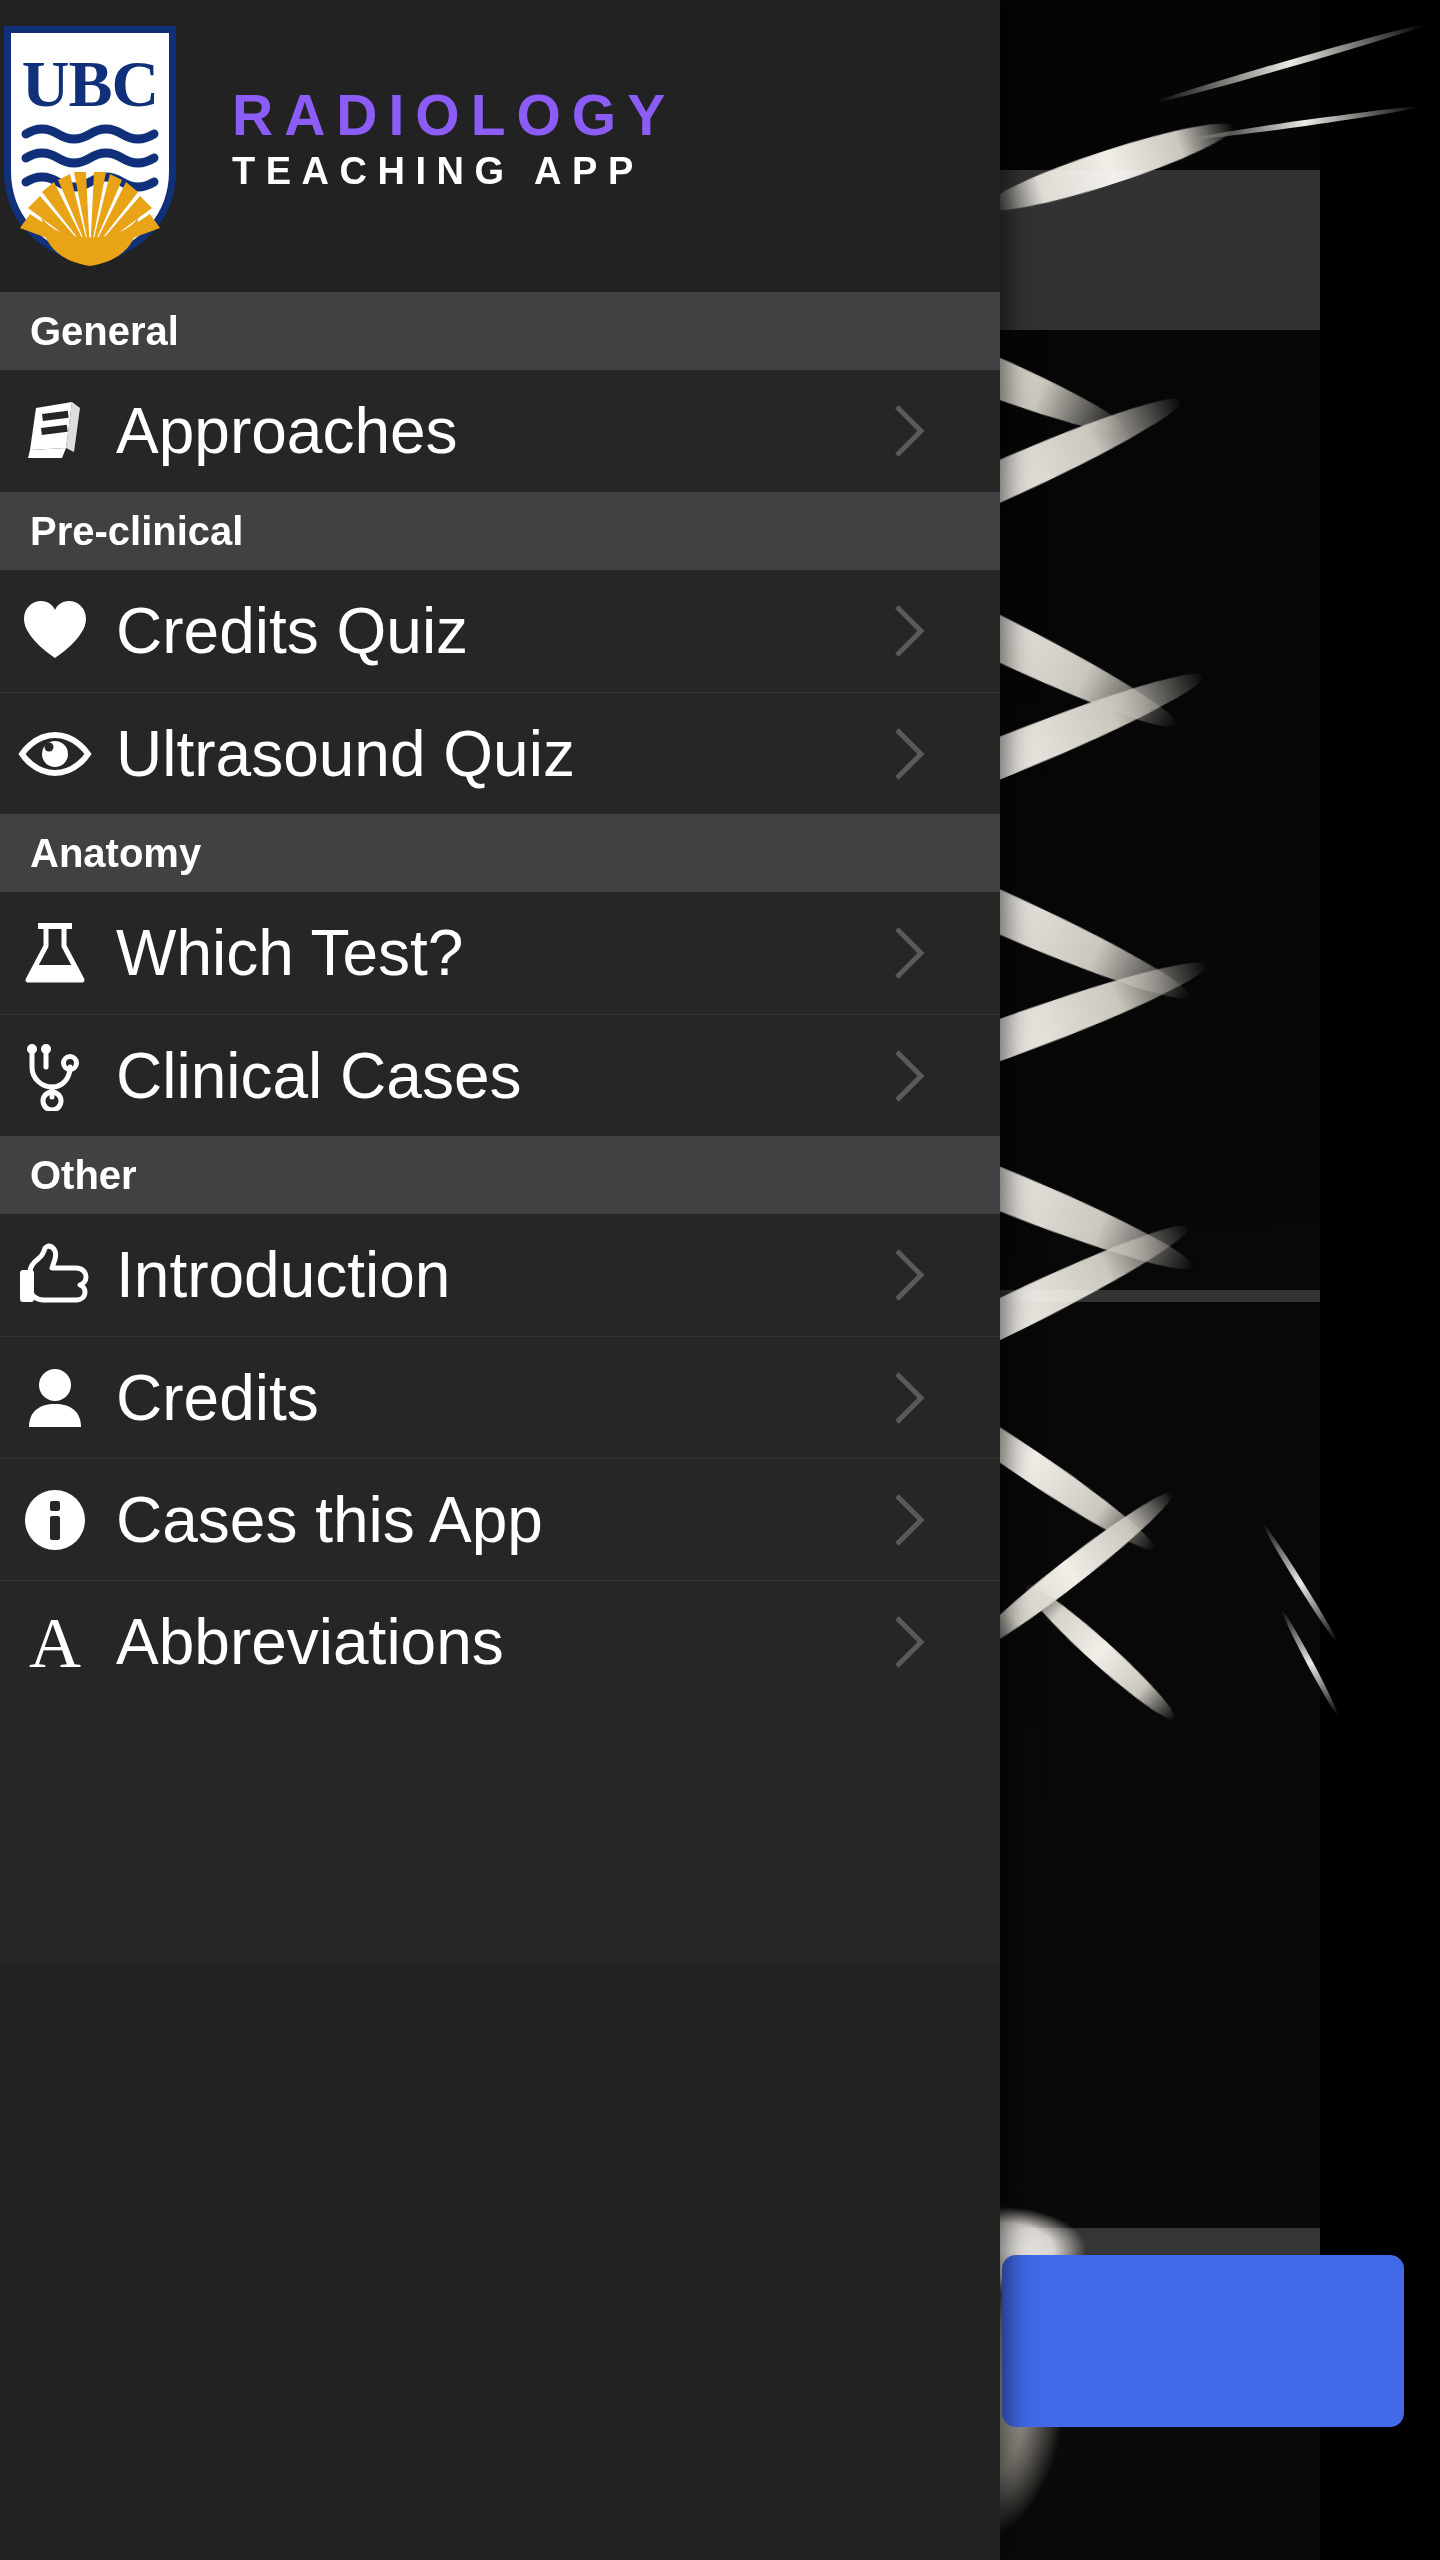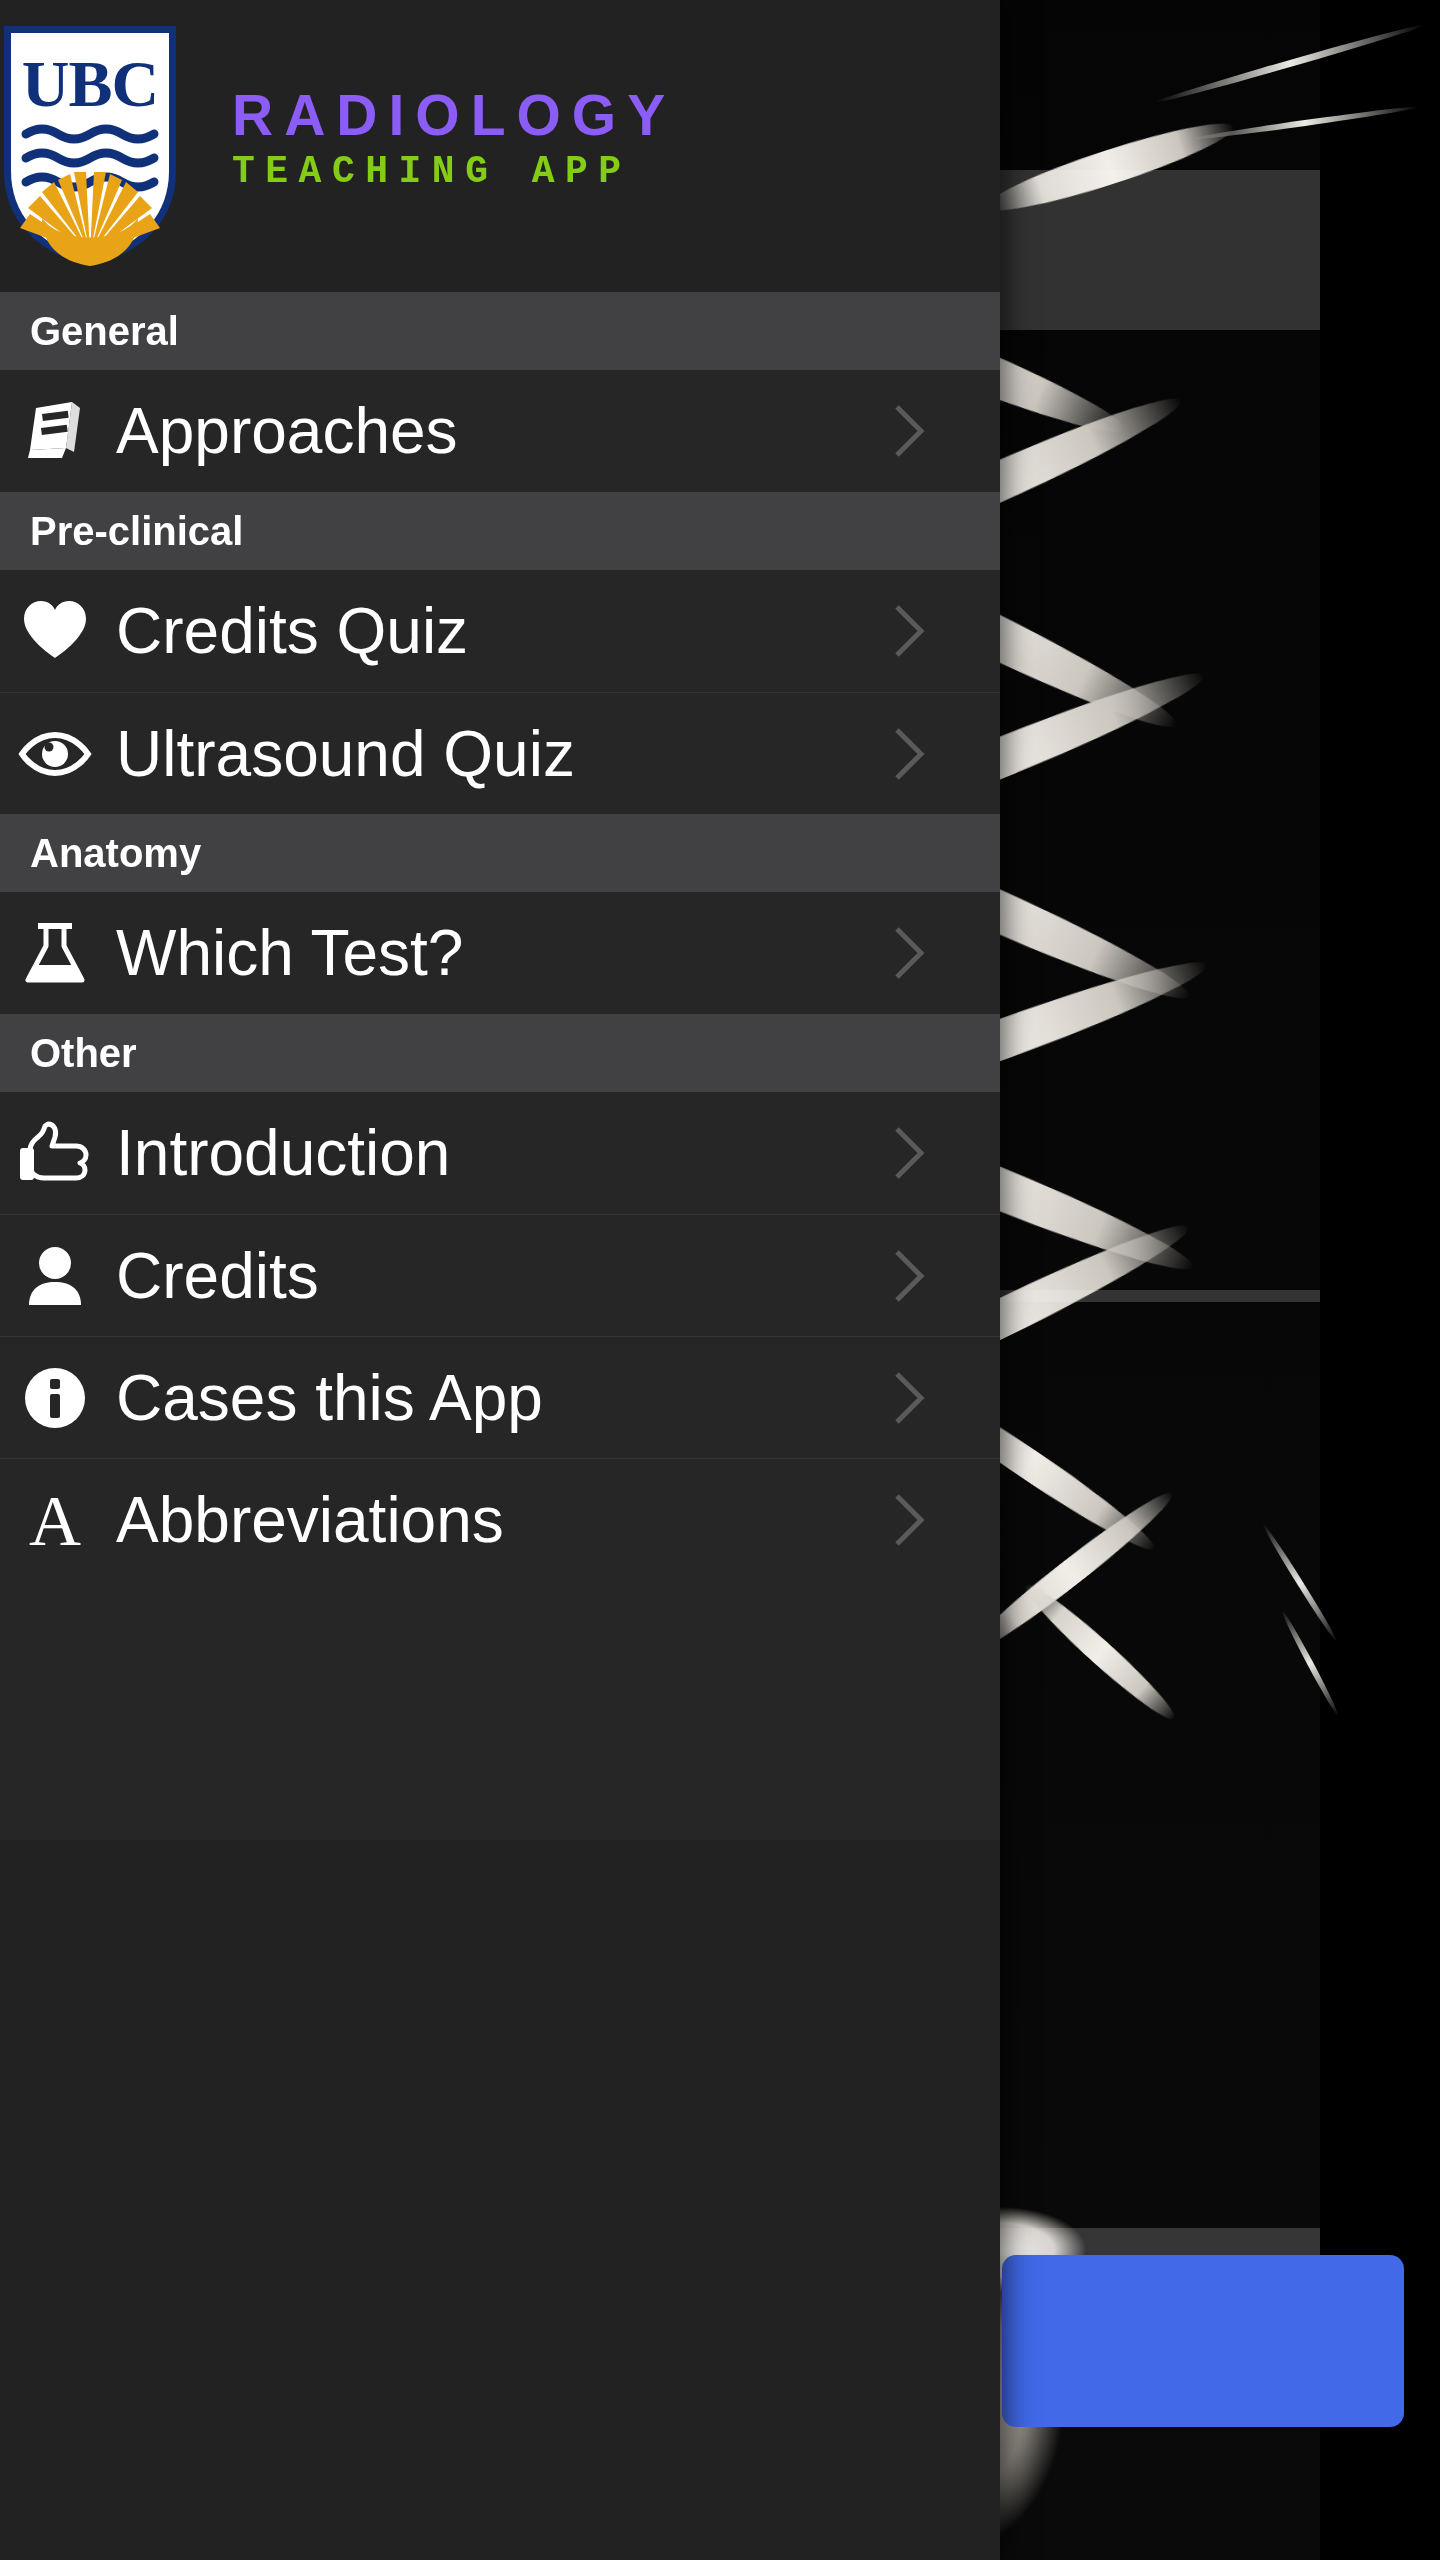--- a/index.html
+++ b/index.html
@@ -76,23 +76,22 @@
     position:relative; height:292px; background:#222222;
     display:flex; align-items:center; 
   }
   #logo { width:180px; height:248px; position:relative; flex:0 0 auto; }
 
   #brand { margin-left:52px; padding-bottom:12px; }
   #brand-line1 {
     font-size:57px; font-weight:bold; letter-spacing:11px; color:#8b5cf6; line-height:1.06;
   }
   #brand-line2 {
-    font-size:38px; font-weight:bold; letter-spacing:10.5px; color:#84cc16; line-height:1.2;
+    font-size:38px; font-weight:bold; letter-spacing:10.5px; color:#ffffff; line-height:1.2;
     margin-top:4px;
-    font-family:Liberation Mono, monospace;
   }
 
   
   .section {
     height:78px; background:#414144; display:flex; align-items:center;
     padding-left:30px; color:#ffffff; font-size:40px; font-weight:bold;
   }
 
   
   .row {
@@ -267,20 +266,41 @@
         </svg>
       </span>
       <span class="row-label">Which Test?</span>
       <span class="chev">
         <svg width="34" height="58" viewBox="0 0 34 58">
           <polyline points="5,5 29,29 5,53" fill="none" stroke="#5a5a5a" stroke-width="5"></polyline>
         </svg>
       </span>
     </div>
 
+    <div class="row">
+      <span class="row-icon">
+        <svg width="70" height="70" viewBox="0 0 70 70">
+          <g fill="none" stroke="#ffffff" stroke-width="5" stroke-linecap="round">
+            <path d="M12 8 L12 26 C12 38 22 46 32 46 C42 46 50 38 50 26"></path>
+            <path d="M26 8 L26 26"></path>
+            <path d="M32 46 L32 56"></path>
+          </g>
+          <circle cx="12" cy="8" r="5" fill="#ffffff"></circle>
+          <circle cx="26" cy="8" r="5" fill="#ffffff"></circle>
+          <circle cx="50" cy="22" r="6.5" fill="none" stroke="#ffffff" stroke-width="5"></circle>
+          <circle cx="32" cy="60" r="9" fill="none" stroke="#ffffff" stroke-width="5"></circle>
+        </svg>
+      </span>
+      <span class="row-label">Clinical Cases</span>
+      <span class="chev">
+        <svg width="34" height="58" viewBox="0 0 34 58">
+          <polyline points="5,5 29,29 5,53" fill="none" stroke="#5a5a5a" stroke-width="5"></polyline>
+        </svg>
+      </span>
+    </div>
 
     <div class="section">Other</div>
 
     <div class="row">
       <span class="row-icon">
         <svg width="74" height="70" viewBox="0 0 74 70">
           <path d="M30 6 C36 6 39 12 37 19 L34 28 L58 28 C64 28 68 32 68 37 C68 41 65 44 62 45 C65 46 67 49 67 52 C67 57 63 60 58 60 L26 60 C18 60 12 55 12 48 L12 32 C12 26 16 22 20 19 C24 16 26 12 27 8 Z" fill="none" stroke="#ffffff" stroke-width="5" stroke-linejoin="round"></path>
           <rect x="2" y="30" width="14" height="32" rx="3" fill="#ffffff"></rect>
         </svg>
       </span>

